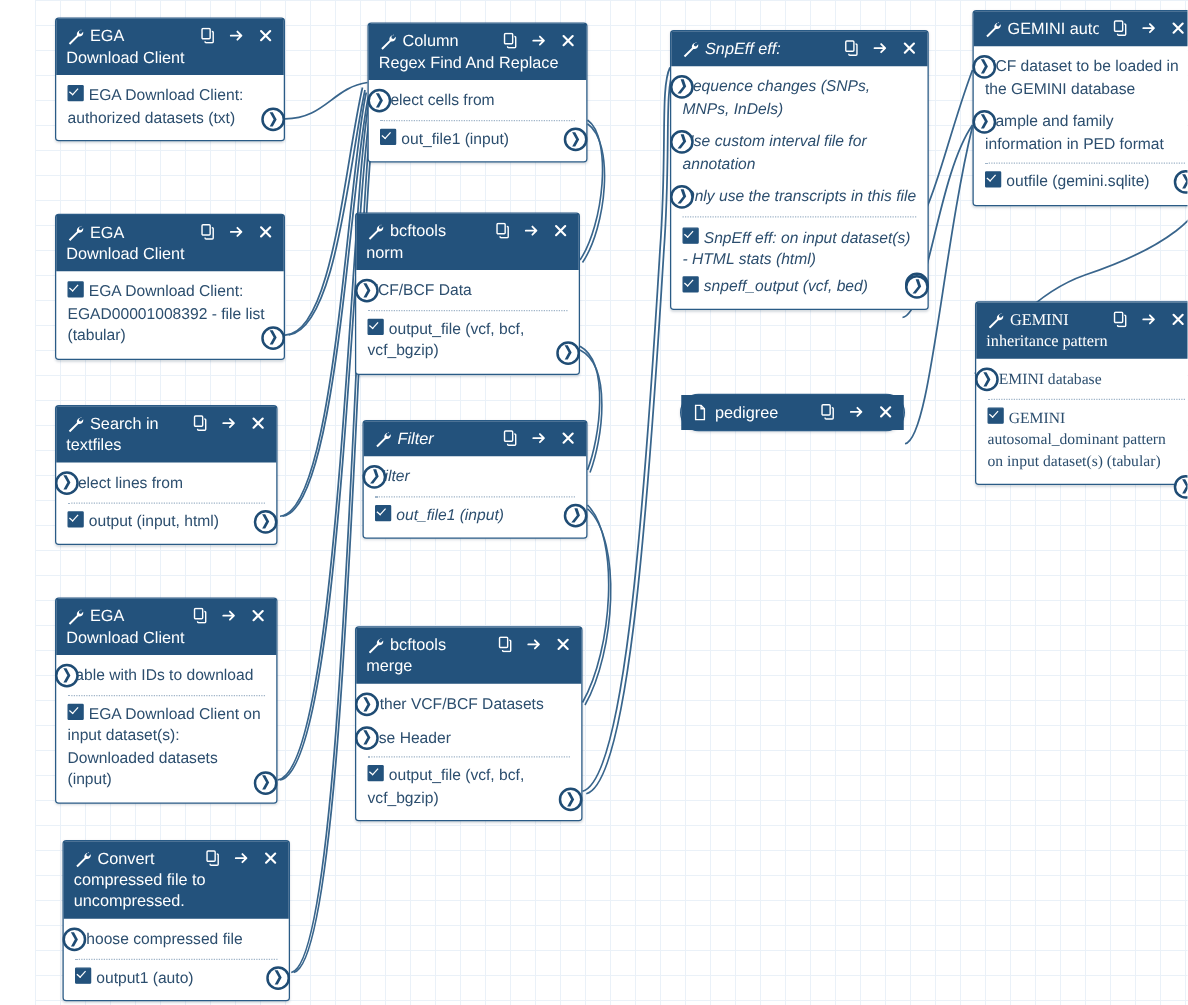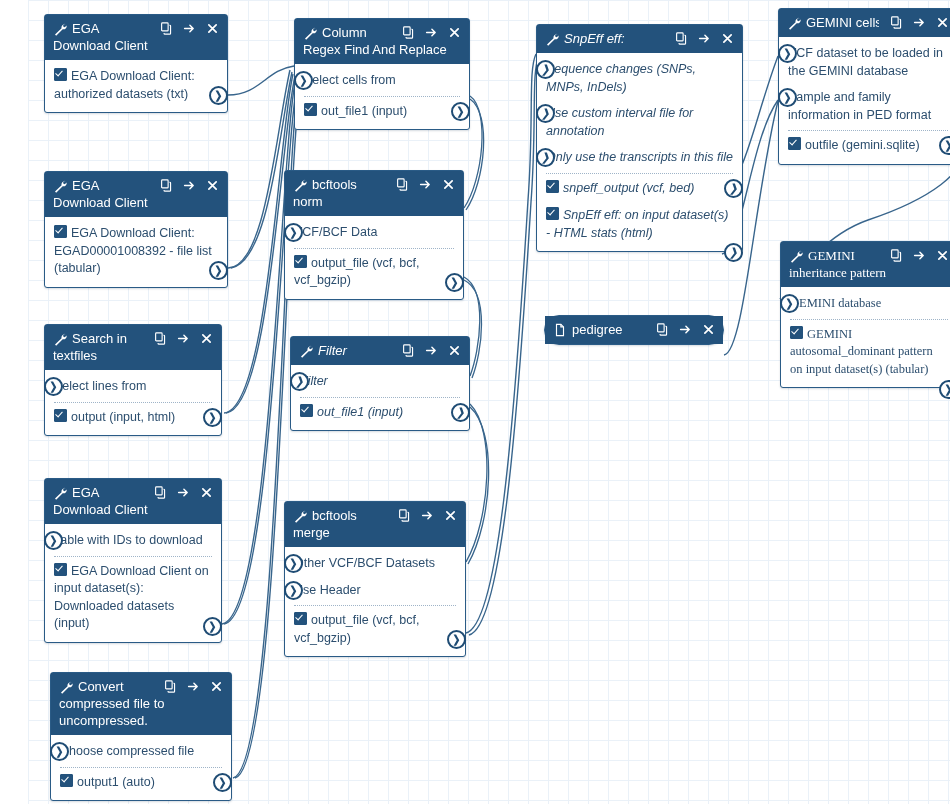--- a/index.html
+++ b/index.html
@@ -312,40 +312,40 @@
       </div>
       <div class="term in" style="margin-top:5px;">
         <span>Use custom interval file for annotation</span>
         <span class="knob left" style="top:1px;"></span>
       </div>
       <div class="term in" style="margin-top:5px;">
         <span>Only use the transcripts in this file</span>
         <span class="knob left" style="top:1px;"></span>
       </div>
       <div class="divider"></div>
-      <div class="term out">
-        <span class="chk"></span><span>snpeff_output (vcf, bed)</span>
-        <span class="knob right" style="top:1px;"></span>
-      </div>
       <div class="term out" style="margin-top:6px;">
         <span class="chk"></span><span>SnpEff eff: on input dataset(s) - HTML stats (html)</span>
         <span class="knob right" style="top:38px;"></span>
       </div>
+      <div class="term out">
+        <span class="chk"></span><span>snpeff_output (vcf, bed)</span>
+        <span class="knob right" style="top:1px;"></span>
+      </div>
     </div>
   </div>
 
   <div class="node" style="left:750px; top:8px; width:180px;">
     <div class="node-header">
       <div class="hdr-top">
         <span class="hdr-icon">
             <svg viewBox="0 0 16 16" width="14" height="14">
               <path fill="#ffffff" d="M14.1 2.6a3.6 3.6 0 0 0-4.3 4.4L2.3 14.4l1.3 1.3 7.5-7.5a3.6 3.6 0 0 0 4.4-4.3l-2 2-1.6-.4-.4-1.6 2-2z"></path>
             </svg>
           </span>
-        <span class="hdr-title">GEMINI cells</span>
+        <span class="hdr-title">GEMINI auto</span>
         <span class="hdr-actions">
           <span class="act">
               <svg viewBox="0 0 16 16" width="13" height="13">
                 <rect x="2" y="1" width="8" height="10" rx="1" fill="none" stroke="#fff" stroke-width="1.4"></rect>
                 <path d="M5 13.6V14a1 1 0 0 0 1 1h6a1 1 0 0 0 1-1V5a1 1 0 0 0-1-1h-.4" fill="none" stroke="#fff" stroke-width="1.4"></path>
               </svg>
             </span>
           <span class="act">
               <svg viewBox="0 0 16 16" width="13" height="13">
                 <path d="M2 8h10M8.5 4l4 4-4 4" fill="none" stroke="#fff" stroke-width="1.8" stroke-linecap="round" stroke-linejoin="round"></path>

